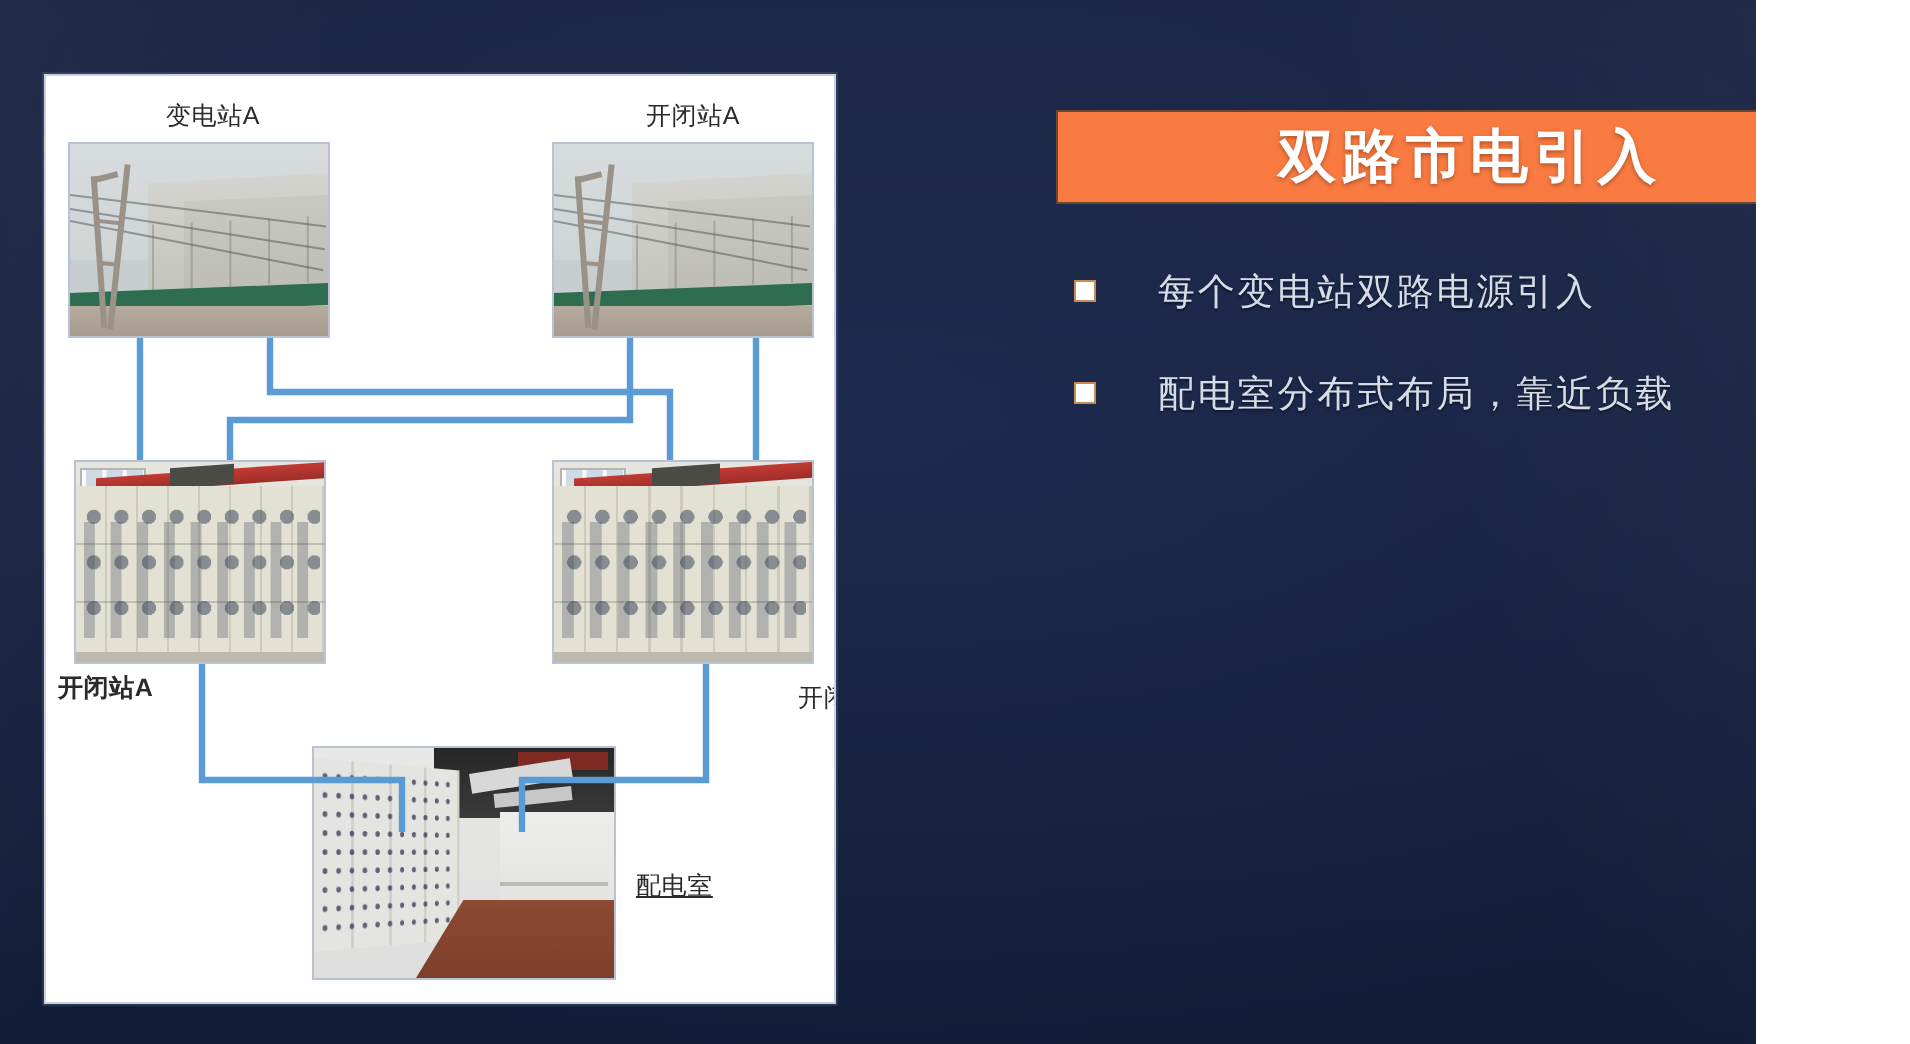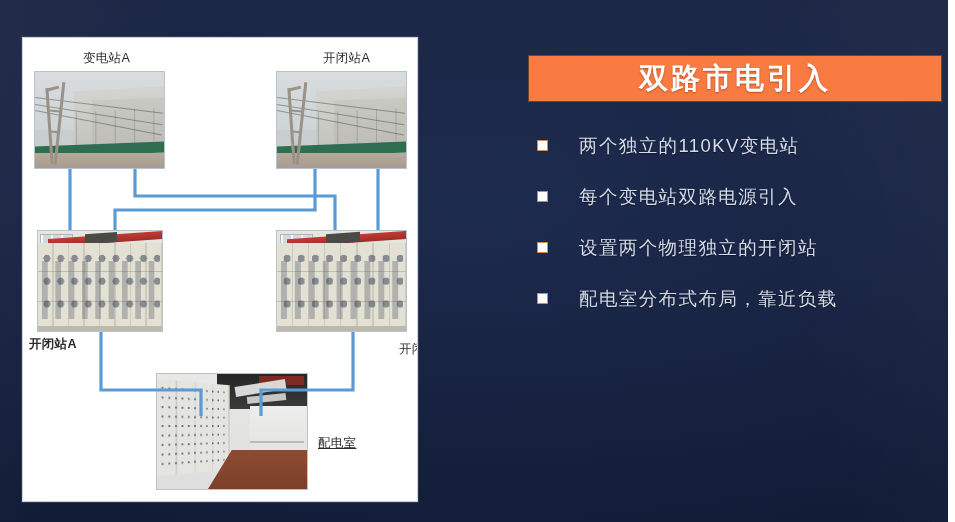--- a/index.html
+++ b/index.html
@@ -7,21 +7,21 @@
 
   html, body {
     width: 955px;
     height: 522px;
     overflow: hidden;
     font-family: "Liberation Sans", "DejaVu Sans", sans-serif;
   }
 
   #slide {
     position: relative;
-    width: 948px;
+    width: 878px;
     height: 522px;
     background:
       radial-gradient(ellipse 120% 95% at 50% 42%, #1c2a50 0%, #172343 45%, #101a35 100%),
       #131f3e;
     overflow: hidden;
   }
 
   
   #slide::before {
     content: "";
@@ -302,35 +302,27 @@
     </svg>
 
   </div>
 
   <div id="title-banner">
     <span id="title-text">双路市电引入</span>
   </div>
 
   <div id="bullet-list">
 
-    <div class="bullet-row">
-      <span class="bullet-marker"></span>
-      <span class="bullet-text">两个独立的110KV变电站</span>
-    </div>
 
 
     <div class="bullet-row">
       <span class="bullet-marker"></span>
       <span class="bullet-text">每个变电站双路电源引入</span>
     </div>
 
-    <div class="bullet-row">
-      <span class="bullet-marker"></span>
-      <span class="bullet-text">设置两个物理独立的开闭站</span>
-    </div>
 
     <div class="bullet-row">
       <span class="bullet-marker"></span>
       <span class="bullet-text">配电室分布式布局，靠近负载</span>
     </div>
 
 
 
   </div>
 

